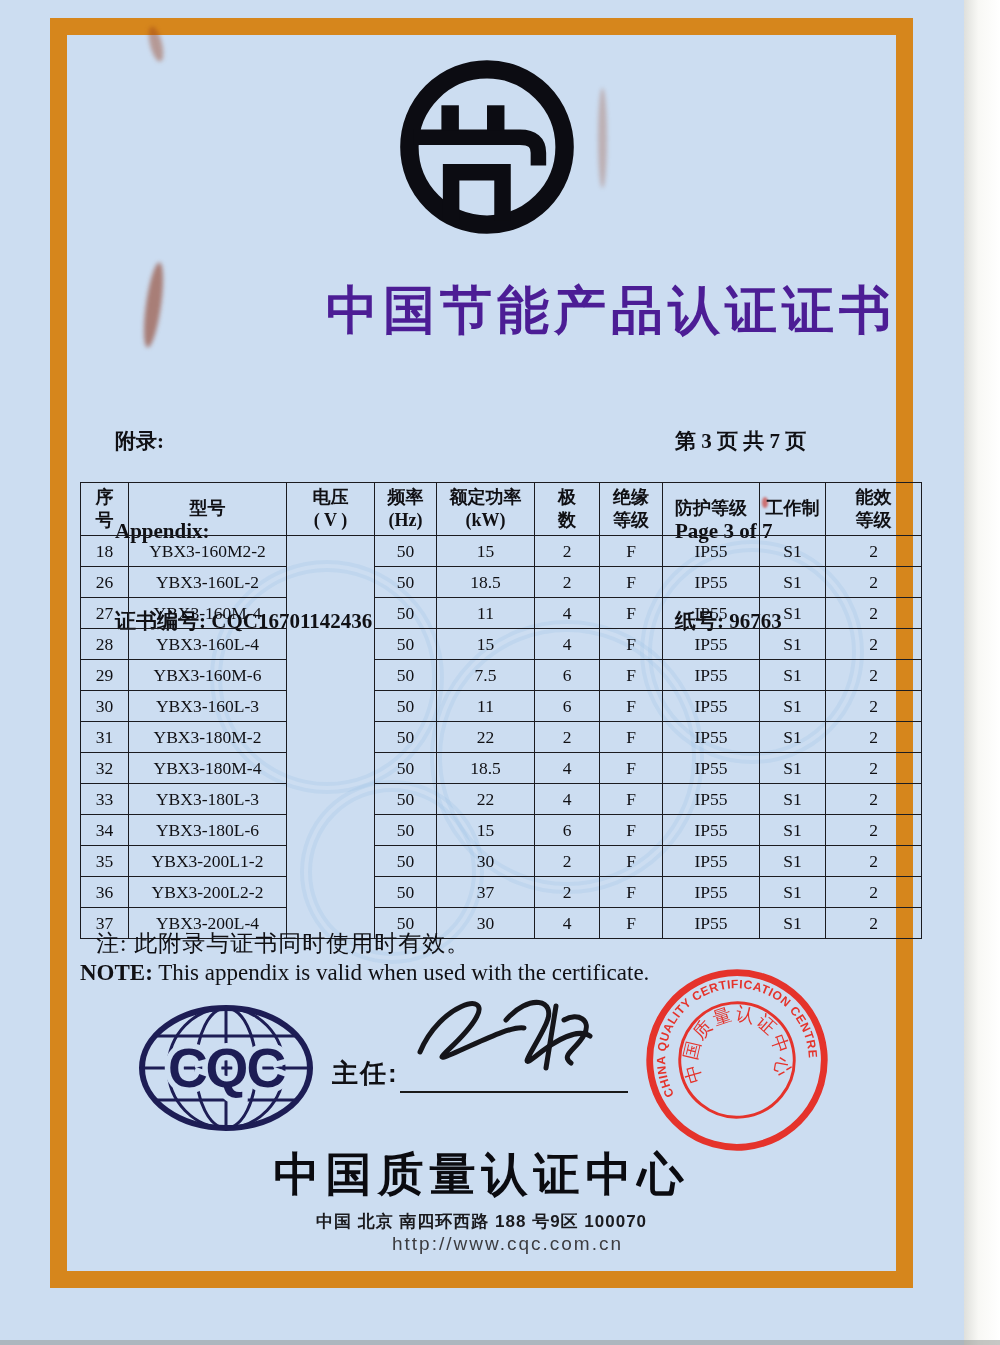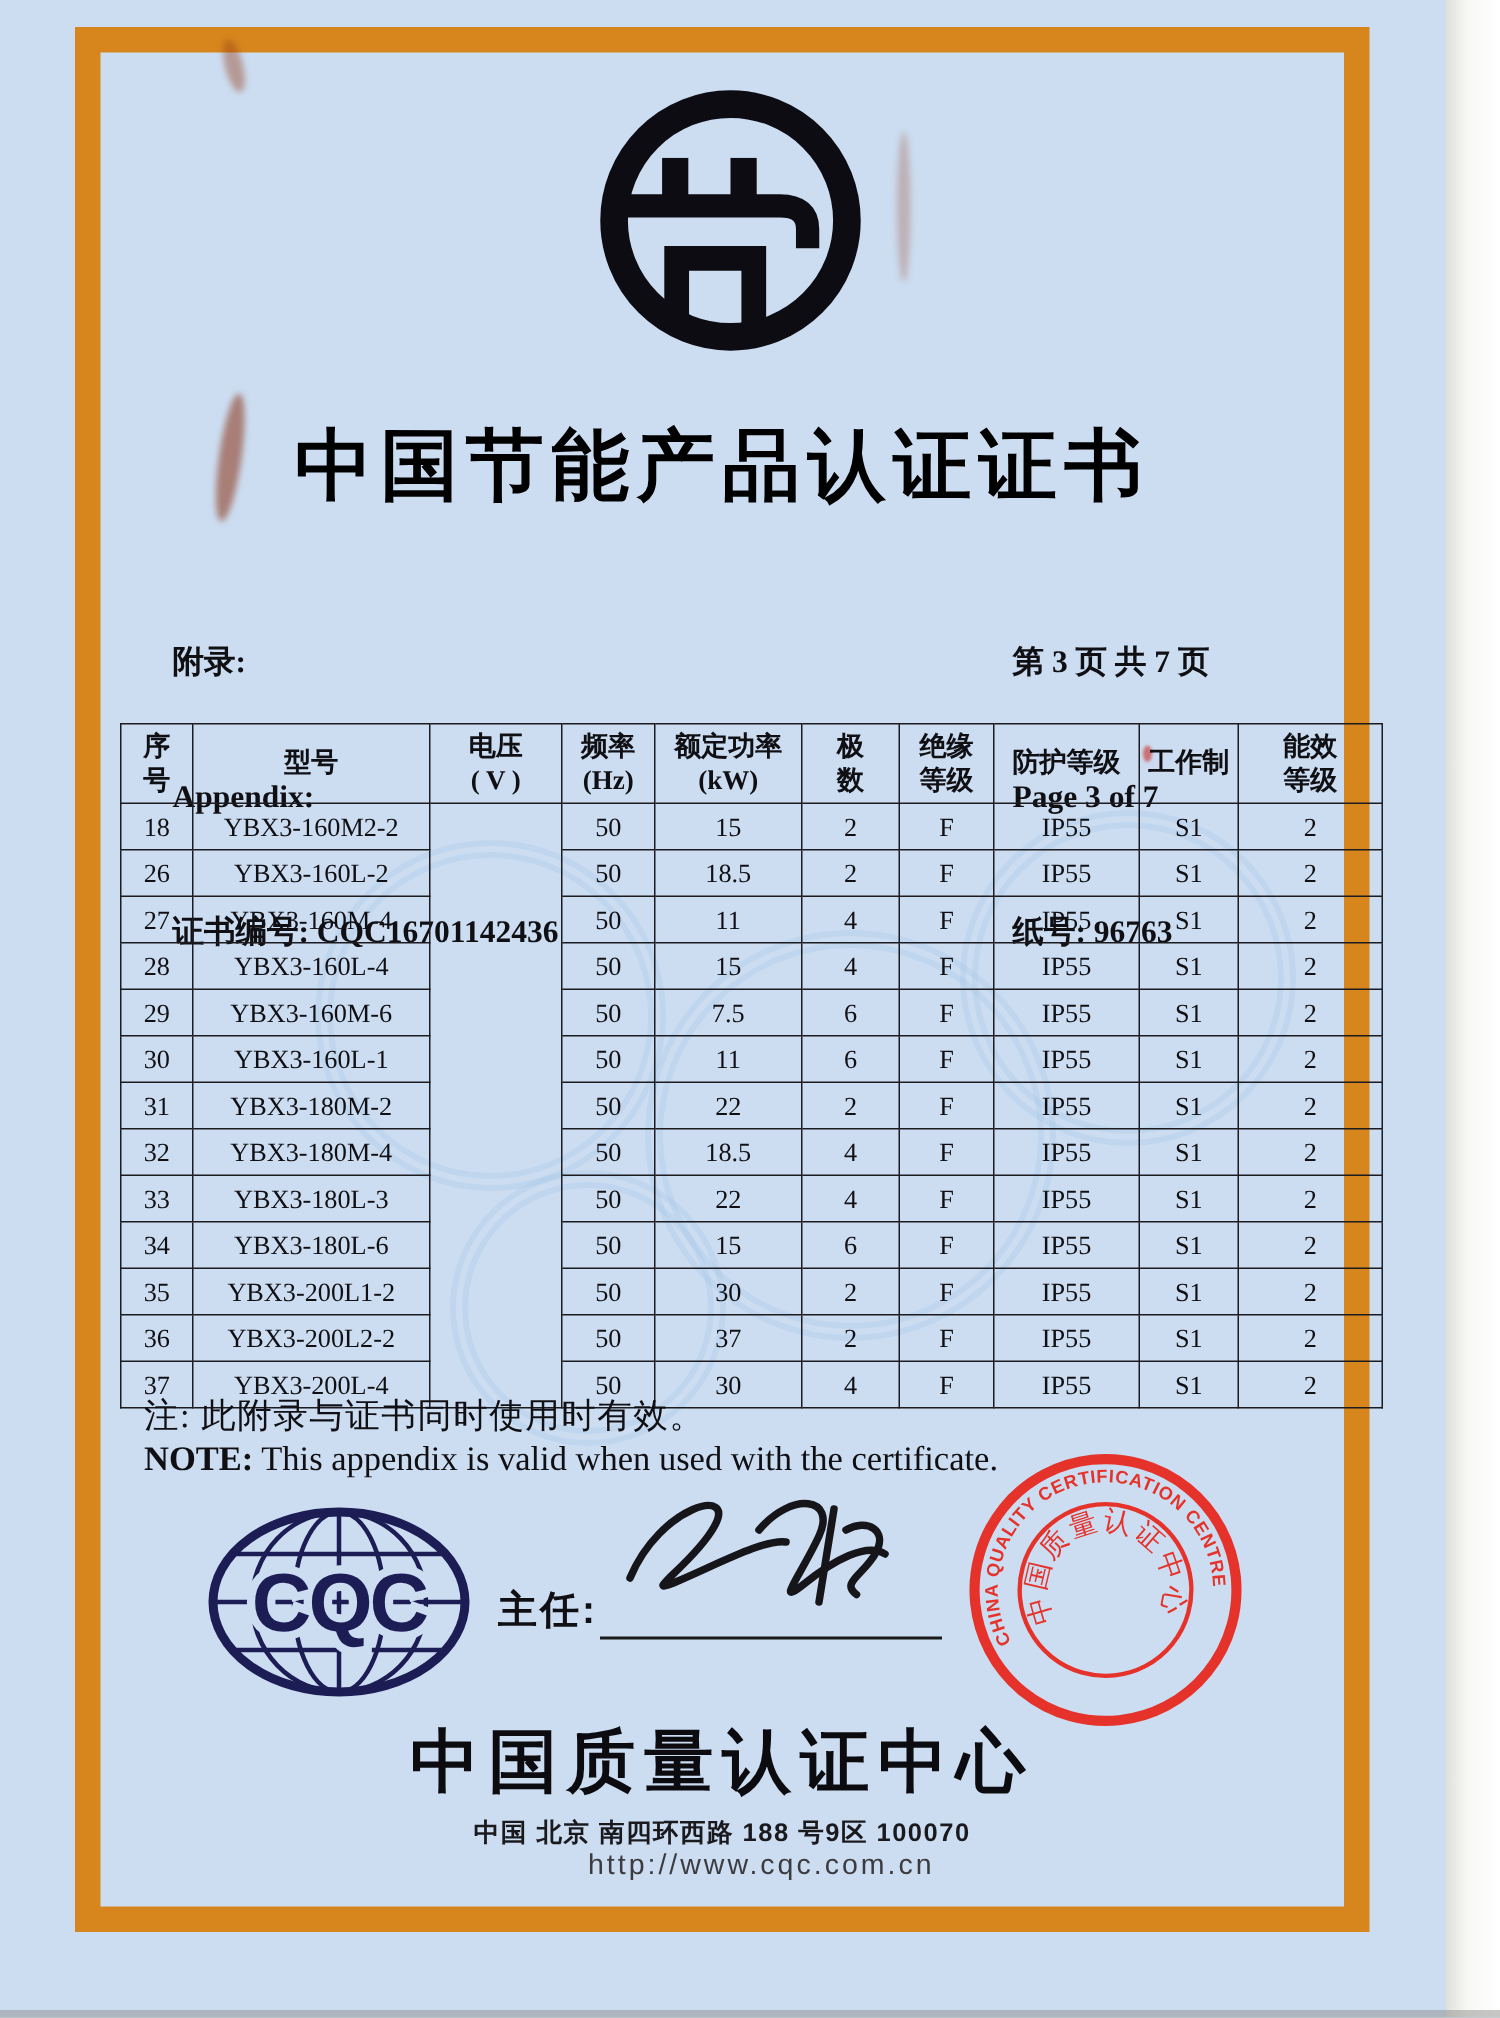--- a/index.html
+++ b/index.html
@@ -19,39 +19,39 @@
 
   
   .stain{position:absolute;border-radius:50%;filter:blur(2px);}
   .stain.s1{left:146px;top:262px;width:15px;height:86px;background:rgba(139,48,18,.55);transform:rotate(8deg);}
   .stain.s2{left:598px;top:88px;width:9px;height:100px;background:rgba(150,60,25,.28);}
   .stain.s3{left:150px;top:26px;width:12px;height:36px;background:rgba(150,60,25,.42);transform:rotate(-14deg);}
   .stain.s4{left:762px;top:497px;width:6px;height:11px;background:rgba(205,40,28,.6);filter:blur(1px);}
 
   .logo{position:absolute;left:390px;top:50px;width:194px;height:194px;}
 
-  .title{position:absolute;left:67px;top:276px;width:829px;text-align:center;
+  .title{position:absolute;left:67px;top:276px;width:829px;text-align:right;
          font-family:"Liberation Sans",sans-serif;font-weight:900;font-size:52px;
-         letter-spacing:5px;color:#000000;white-space:nowrap;}
+         letter-spacing:5px;color:#4c1d95;white-space:nowrap;}
 
   .meta{position:absolute;top:366px;font-size:21px;font-weight:bold;line-height:30px;white-space:pre;margin-left:20px;}
   .meta.left{left:95px;}
   .meta.right{left:655px;}
 
   .table-wrap{position:absolute;left:80px;top:482px;width:841px;}
   table.spec{border-collapse:collapse;table-layout:fixed;width:841px;}
   table.spec th,table.spec td{border:1.6px solid #1b1b20;text-align:center;vertical-align:middle;
       padding:0;font-family:"Liberation Serif",serif;color:#101014;overflow:hidden;}
   table.spec th{font-size:18px;font-weight:600;height:52px;line-height:1.3;}
   table.spec td{font-size:17.5px;height:30px;}
   col.c0{width:48px}col.c1{width:158px}col.c2{width:88px}col.c3{width:62px}col.c4{width:98px}
   col.c5{width:65px}col.c6{width:63px}col.c7{width:97px}col.c8{width:66px}col.c9{width:96px}
 
   .note-zh{position:absolute;left:96px;top:928px;font-size:23px;letter-spacing:1px;}
-  .note-en{position:absolute;left:96px;top:960px;font-size:23px;}
+  .note-en{position:absolute;left:80px;top:960px;font-size:23px;}
   .note-en b{font-weight:bold;}
 
   .globe{position:absolute;left:136px;top:1002px;width:180px;height:132px;}
   .director{position:absolute;left:320px;top:1056px;font-family:"Liberation Sans",sans-serif;
             font-weight:bold;font-size:26px;letter-spacing:2px;margin-left:12px;}
   .sig-line{position:absolute;left:400px;top:1091px;width:228px;border-top:2px solid #1a1a1a;}
   .sig{position:absolute;left:406px;top:986px;width:205px;height:104px;}
 
   .stamp{position:absolute;left:640px;top:963px;width:194px;height:194px;opacity:.93;
          transform:rotate(-6deg);}
@@ -214,21 +214,21 @@
             <td>50</td>
             <td>7.5</td>
             <td>6</td>
             <td>F</td>
             <td>IP55</td>
             <td>S1</td>
             <td>2</td>
           </tr>
           <tr>
             <td>30</td>
-            <td>YBX3-160L-1</td>
+            <td>YBX3-160L-3</td>
             <td>50</td>
             <td>11</td>
             <td>6</td>
             <td>F</td>
             <td>IP55</td>
             <td>S1</td>
             <td>2</td>
           </tr>
           <tr>
             <td>31</td>

